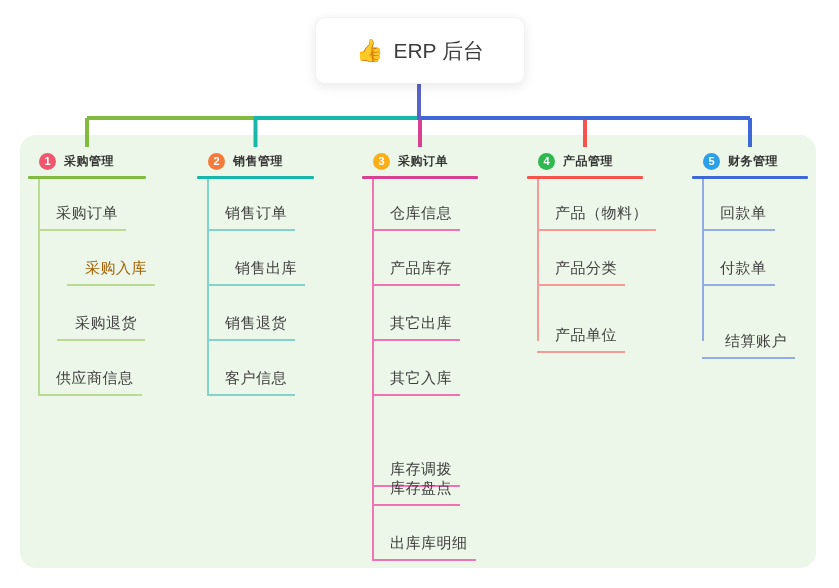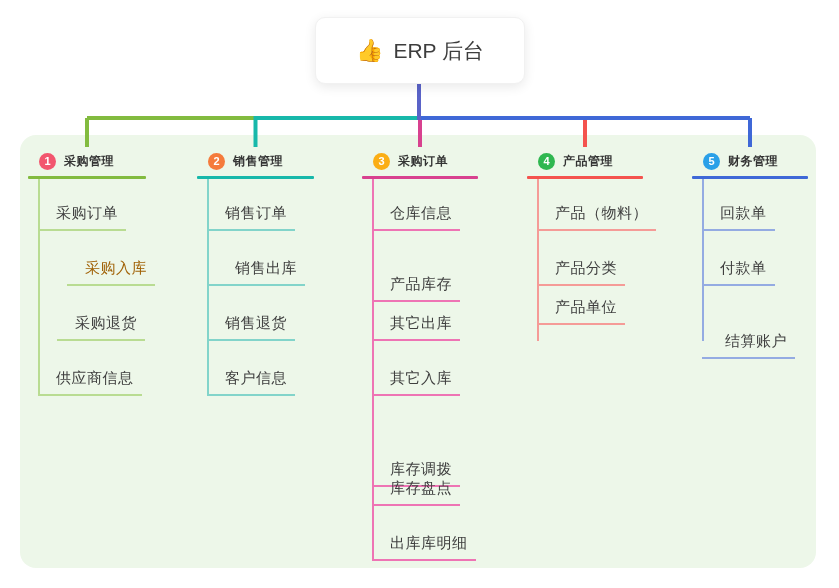--- a/index.html
+++ b/index.html
@@ -79,35 +79,35 @@
       <div class="child-node" style="left: 207px; top: 259px; border-bottom: 2px solid rgb(130, 212, 202); color: rgb(63, 63, 63); padding-left: 28px;">销售出库</div>
       <div class="child-node" style="left: 207px; top: 314px; border-bottom: 2px solid rgb(130, 212, 202); color: rgb(63, 63, 63);">销售退货</div>
       <div class="child-node" style="left: 207px; top: 369px; border-bottom: 2px solid rgb(130, 212, 202); color: rgb(63, 63, 63);">客户信息</div>
       <div class="branch-header" style="left: 362px; top: 146px; width: 116px; color: rgb(51, 51, 51);">
         <span class="badge" style="background: rgb(251, 174, 21);">3</span>
         <span class="branch-label">采购订单</span>
       </div>
       <div class="branch-underline" style="left: 362px; top: 176px; width: 116px; background: rgb(216, 65, 143);"></div>
       <div class="branch-vline" style="left: 372px; top: 179px; height: 382px; border-left: 2px solid rgb(238, 116, 180);"></div>
       <div class="child-node" style="left: 372px; top: 204px; border-bottom: 2px solid rgb(238, 116, 180); color: rgb(63, 63, 63);">仓库信息</div>
-      <div class="child-node" style="left: 372px; top: 275px; border-bottom: 2px solid rgb(238, 116, 180); color: rgb(63, 63, 63);">产品库存</div>
+      <div class="child-node" style="left: 372px; top: 259px; border-bottom: 2px solid rgb(238, 116, 180); color: rgb(63, 63, 63);">产品库存</div>
       <div class="child-node" style="left: 372px; top: 314px; border-bottom: 2px solid rgb(238, 116, 180); color: rgb(63, 63, 63);">其它出库</div>
       <div class="child-node" style="left: 372px; top: 369px; border-bottom: 2px solid rgb(238, 116, 180); color: rgb(63, 63, 63);">其它入库</div>
       <div class="child-node" style="left: 372px; top: 424px; border-bottom: 2px solid rgb(238, 116, 180); color: rgb(63, 63, 63); margin-top: 36px;">库存调拨</div>
       <div class="child-node" style="left: 372px; top: 479px; border-bottom: 2px solid rgb(238, 116, 180); color: rgb(63, 63, 63);">库存盘点</div>
       <div class="child-node" style="left: 372px; top: 534px; border-bottom: 2px solid rgb(238, 116, 180); color: rgb(63, 63, 63);">出库库明细</div>
       <div class="branch-header" style="left: 527px; top: 146px; width: 116px; color: rgb(51, 51, 51);">
         <span class="badge" style="background: rgb(47, 183, 80);">4</span>
         <span class="branch-label">产品管理</span>
       </div>
       <div class="branch-underline" style="left: 527px; top: 176px; width: 116px; background: rgb(244, 83, 78);"></div>
       <div class="branch-vline" style="left: 537px; top: 179px; height: 162px; border-left: 2px solid rgb(245, 155, 151);"></div>
       <div class="child-node" style="left: 537px; top: 204px; border-bottom: 2px solid rgb(245, 155, 151); color: rgb(63, 63, 63);">产品（物料）</div>
       <div class="child-node" style="left: 537px; top: 259px; border-bottom: 2px solid rgb(245, 155, 151); color: rgb(63, 63, 63);">产品分类</div>
-      <div class="child-node" style="left: 537px; top: 298px; border-bottom: 2px solid rgb(245, 155, 151); color: rgb(63, 63, 63);">产品单位</div>
+      <div class="child-node" style="left: 537px; top: 326px; border-bottom: 2px solid rgb(245, 155, 151); color: rgb(63, 63, 63);">产品单位</div>
       <div class="branch-header" style="left: 692px; top: 146px; width: 116px; color: rgb(51, 51, 51);">
         <span class="badge" style="background: rgb(42, 160, 232);">5</span>
         <span class="branch-label">财务管理</span>
       </div>
       <div class="branch-underline" style="left: 692px; top: 176px; width: 116px; background: rgb(63, 104, 215);"></div>
       <div class="branch-vline" style="left: 702px; top: 179px; height: 162px; border-left: 2px solid rgb(148, 171, 226);"></div>
       <div class="child-node" style="left: 702px; top: 204px; border-bottom: 2px solid rgb(148, 171, 226); color: rgb(63, 63, 63);">回款单</div>
       <div class="child-node" style="left: 702px; top: 259px; border-bottom: 2px solid rgb(148, 171, 226); color: rgb(63, 63, 63);">付款单</div>
       <div class="child-node" style="left: 702px; top: 332px; border-bottom: 2px solid rgb(148, 171, 226); color: rgb(63, 63, 63); padding-left: 23px;">结算账户</div>
     </div>

